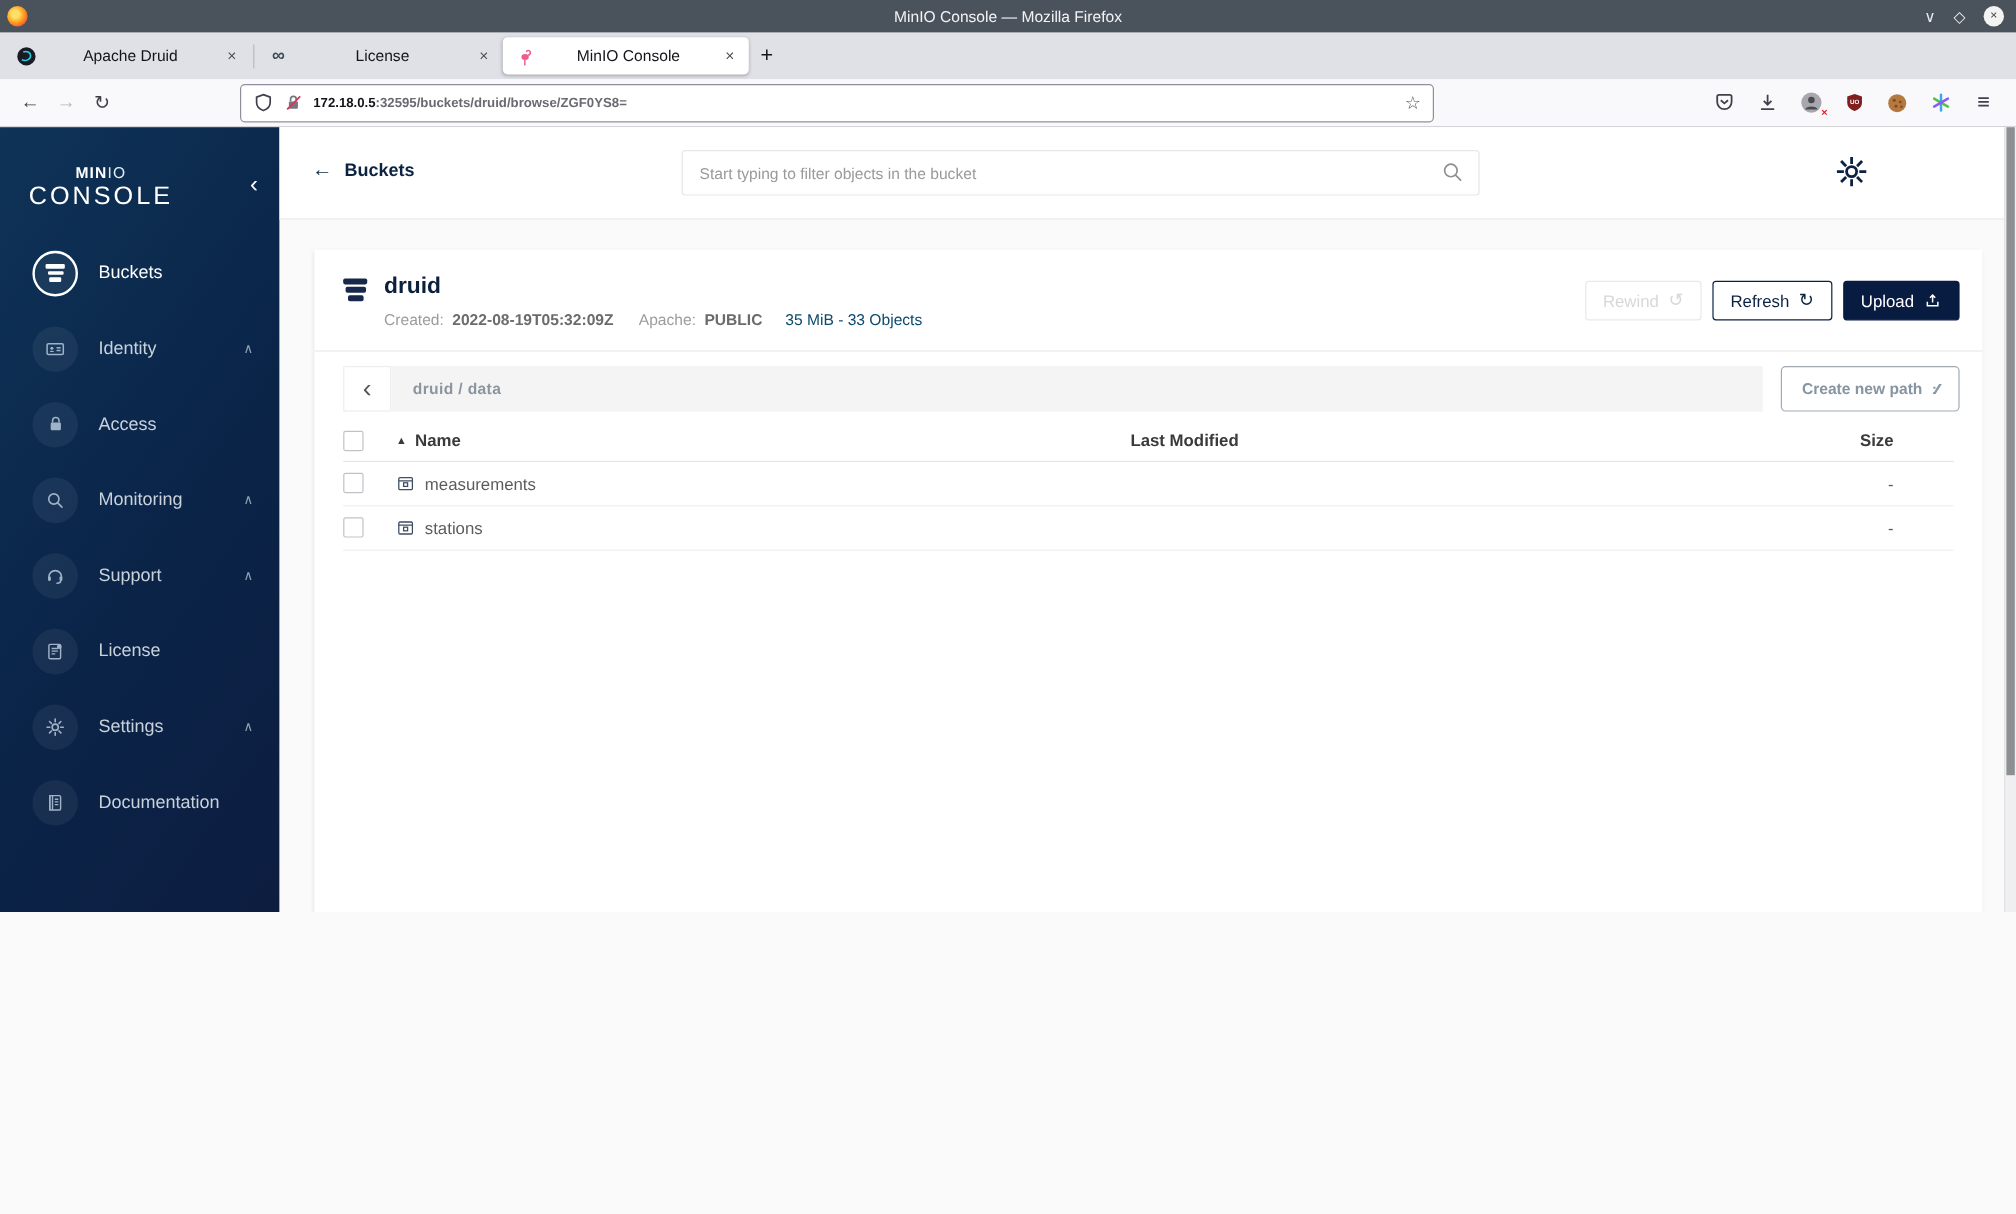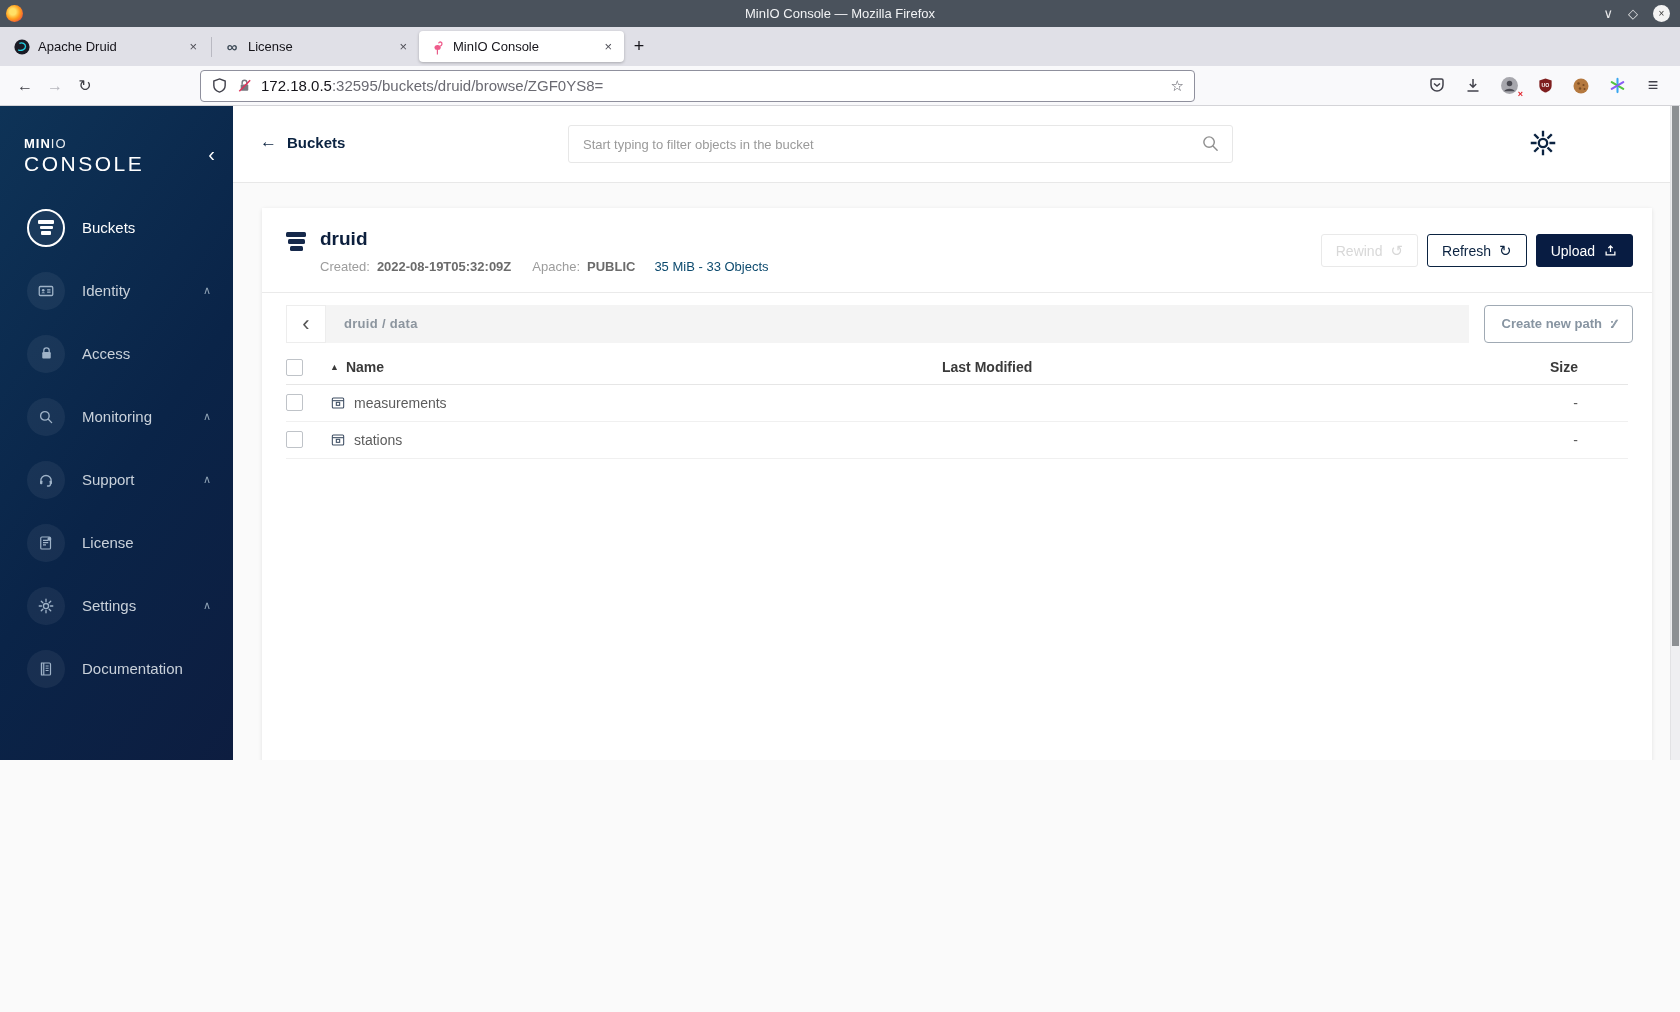--- a/index.html
+++ b/index.html
@@ -12,51 +12,51 @@
     background:radial-gradient(circle at 40% 40%, #ffe066 0 22%, #ff9d1c 50%, #f0563a 78%, #c13b85 100%); }
   .tb-title { position:absolute; left:0; right:0; text-align:center; color:#f2f3f5; font-size:13px; pointer-events:none; }
   .win-controls { position:absolute; right:10px; top:0; height:27px; display:flex; align-items:center; gap:15px; }
   .wc { color:#e8e9ea; font-size:13px; line-height:1; cursor:default; }
   .wc-close { width:17px; height:17px; border-radius:50%; background:#f3f3f3; color:#3a3a3a; font-size:10px;
     display:flex; align-items:center; justify-content:center; }
 
   
   .tabbar { height:39px; background:#e0e0e7; display:flex; align-items:center; padding-left:4px; flex:0 0 39px; }
   .tab { position:relative; width:205px; height:31px; border-radius:4px; display:flex; align-items:center; gap:8px;
-    padding:0 10px; font-size:13px; color:#15141a; }
+    padding:0 10px; font-size:13px; color:#15141a;text-align:center; }
   .tab.active { background:#ffffff; box-shadow:0 1px 3px rgba(0,0,0,.25); }
   .tab-label { white-space:nowrap; overflow:hidden; flex:1; }
   .tab-close { color:#4f4f57; font-size:13px; padding:0 2px; }
   .tab-sep { width:1px; height:20px; background:#b9b9c2; margin:0 2px; }
   .newtab { width:30px; height:30px; display:flex; align-items:center; justify-content:center; font-size:18px; color:#15141a; }
   .favicon { width:16px; height:16px; flex:0 0 16px; display:flex; align-items:center; justify-content:center; }
   .superset-glyph { font-size:15px; font-weight:bold; color:#3d4a57; line-height:1; }
 
   
   .toolbar { height:40px; background:#f9f9fb; border-bottom:1px solid #d4d4d8; display:flex; align-items:center; padding:0 10px; flex:0 0 40px; }
   .nav-btn { width:30px; height:30px; display:flex; align-items:center; justify-content:center; font-size:16px; color:#3f3f46; border-radius:4px; }
   .nav-btn.disabled { color:#b6b6bd; }
   .urlbar { margin-left:100px; width:995px; height:32px; background:#fff; border:1px solid #8f909d; border-radius:4px;
     display:flex; align-items:center; padding:0 10px; gap:8px; }
-  .url-text { font-size:15px; flex:1; white-space:nowrap; overflow:hidden; }
+  .url-text { font-size:11px; flex:1; white-space:nowrap; overflow:hidden;font-weight:bold; }
   .url-host { color:#15141a; }
   .url-rest { color:#6a6a72; }
   .url-star { color:#55555e; font-size:15px; }
   .ext-icons { margin-left:auto; display:flex; align-items:center; gap:10px; padding-right:4px; }
   .ext { width:26px; height:26px; display:flex; align-items:center; justify-content:center; position:relative; }
   .menu-glyph { font-size:18px; color:#41414b; letter-spacing:0; }
   .badge-x { position:absolute; right:-1px; bottom:0px; color:#e01b24; font-size:9px; font-weight:bold; }
 
   
   .app { flex:1; display:flex; position:relative; min-height:0; }
 
   
   .sidebar { width:233px; flex:0 0 233px; position:relative; color:#c9d1da;
     background:linear-gradient(125deg, #0e3357 0%, #0a2448 55%, #0d1d40 100%); }
-  .logo { position:absolute; top:30px; left:24px; color:#fff; }
+  .logo { position:absolute; top:30px; left:24px; color:#fff;text-align:center; }
   .logo-top { font-size:13px; letter-spacing:1px; }
   .logo-min { font-weight:bold; }
   .logo-io { font-weight:300; opacity:.9; }
   .logo-console { font-size:21px; letter-spacing:2.5px; font-weight:400; margin-top:1px; }
   .collapse-btn { position:absolute; top:38px; right:18px; color:#fff; font-size:20px; line-height:1; }
   .s-nav { position:absolute; top:90px; left:0; right:0; }
   .s-item { display:flex; align-items:center; height:63px; padding:0 22px 0 27px; cursor:pointer; }
   .s-ico { width:38px; height:38px; flex:0 0 38px; border-radius:50%; background:rgba(255,255,255,.06);
     display:flex; align-items:center; justify-content:center; margin-right:17px; color:#9fb3c8; }
   .s-item.active .s-ico { border:2px solid #fff; color:#fff; }

